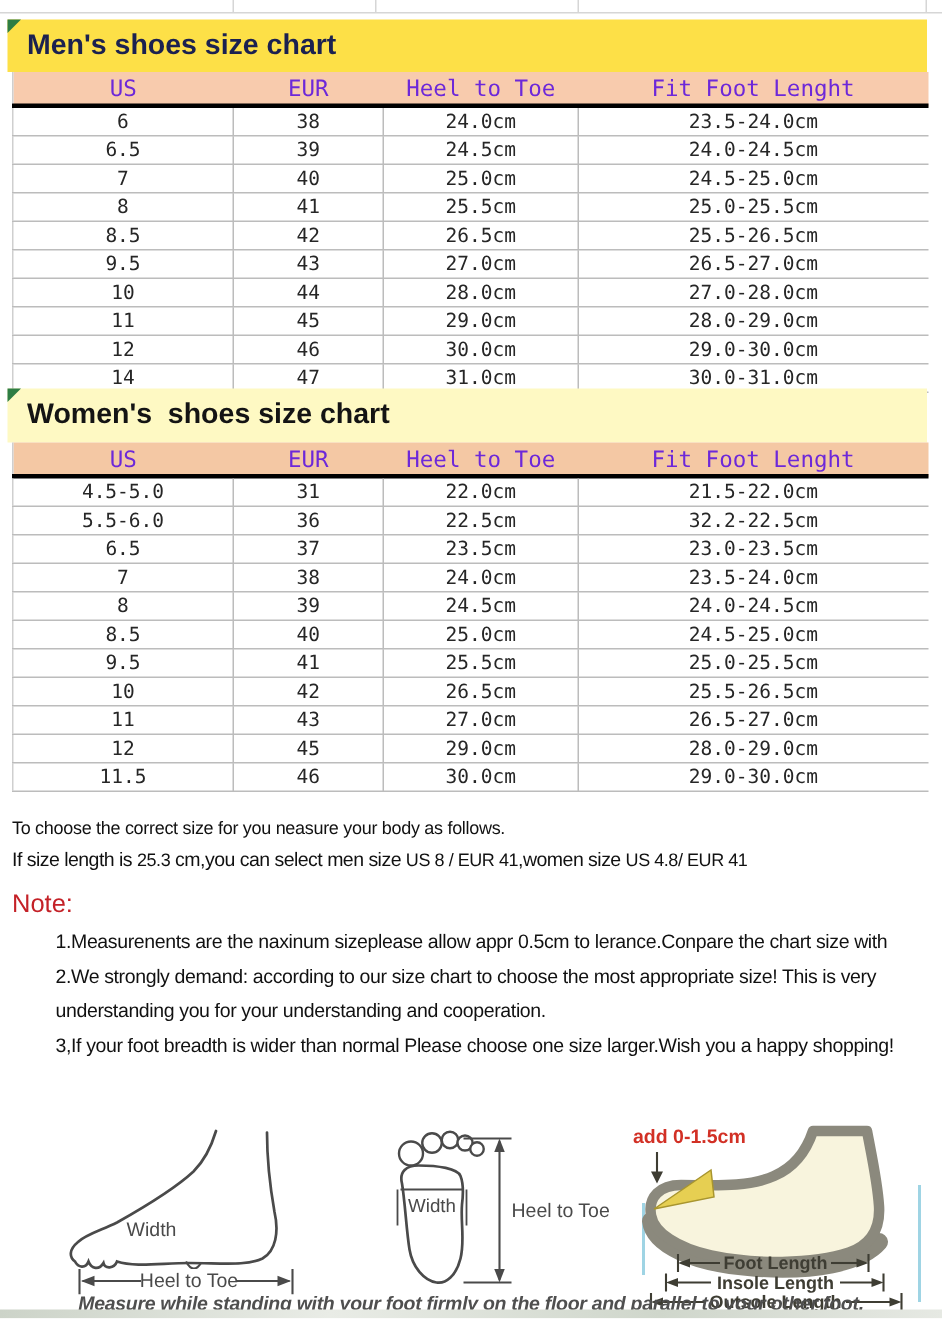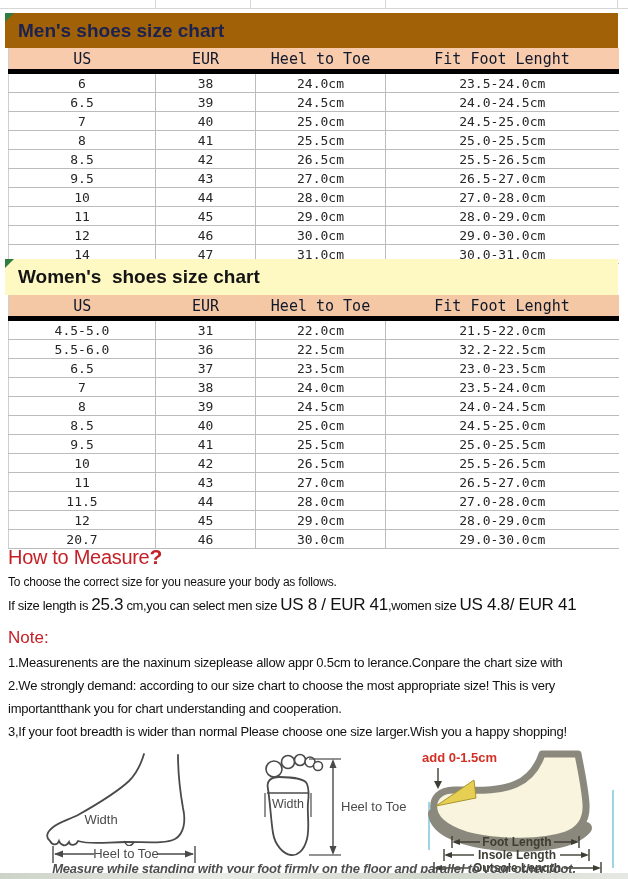--- a/index.html
+++ b/index.html
@@ -6,47 +6,47 @@
   .page{position:relative;width:628px;height:879px;background:#ffffff;overflow:hidden;
         font-family:"Liberation Sans", sans-serif;}
 
   
   .topgrid{position:absolute;top:0;left:0;width:628px;height:8px;border-bottom:1px solid #d6d6d6;}
   .topgrid .stub{position:absolute;top:0;width:1px;height:8px;background:#d6d6d6;}
 
   
   .title-bar{position:absolute;left:5px;width:613px;font-weight:bold;font-size:19px;
              padding-left:13px;box-sizing:border-box;white-space:pre;}
-  .title-men{top:13px;height:35px;line-height:35px;background:#a16207;color:#1b2150;}
+  .title-men{top:13px;height:35px;line-height:35px;background:#fde047;color:#1b2150;}
   .title-women{top:259px;height:36px;line-height:36px;background:#fef9c3;color:#141414;}
   .tri{position:absolute;width:0;height:0;border-top:9px solid #2e7d43;border-right:9px solid transparent;}
 
   
   table.size{position:absolute;left:8px;width:610px;border-collapse:collapse;table-layout:fixed;
              font-family:"DejaVu Sans Mono", monospace;}
   table.size col.c1{width:147px;} table.size col.c2{width:100px;}
   table.size col.c3{width:130px;} table.size col.c4{width:233px;}
   .men-table{top:48px;} .women-table{top:295px;}
-  table.size th{height:21px;font-weight:normal;font-size:15px;color:#0f172a;text-align:center;
-                border-bottom:5px solid #000000;padding:0;}
+  table.size th{height:21px;font-weight:normal;font-size:15px;color:#6d28d9;text-align:center;
+                border-bottom:3px solid #000000;padding:0;}
   .men-table th{background:#f8cbad;} .women-table th{background:#f4c8a4;}
   table.size td{height:18px;font-size:13px;color:#262626;text-align:center;padding:0;
                 border-bottom:1px solid #bcbcbc;}
   table.size td:nth-child(-n+3){border-right:1px solid #bcbcbc;}
   table.size{border-left:1px solid #cfcfcf;}
 
   
   .measure{position:absolute;left:8px;top:545px;width:614px;color:#111;}
   .measure-heading{font-size:20px;color:#c42127;margin:0 0 6px 0;letter-spacing:-0.3px;}
   .measure-heading b{font-size:21px;}
   .m-intro{font-size:12px;margin:0 0 6px 0;letter-spacing:-0.2px;}
   .m-example{font-size:13px;margin:0 0 2px 0;letter-spacing:-0.35px;white-space:pre;}
-  .m-example .big{font-size:17px;letter-spacing:-0.3px;}
+  .m-example .big{font-size:12px;letter-spacing:-0.3px;}
   .m-note-label{font-size:17px;color:#c42127;margin:13px 0 3px 0;}
-  .m-note{font-size:13px;line-height:23px;letter-spacing:-0.25px;white-space:pre-wrap;}
+  .m-note{font-size:13px;line-height:23px;letter-spacing:-0.25px;white-space:pre-wrap;margin-left:29px;}
 
   
   .diagram{position:absolute;}
   svg text{font-family:"Liberation Sans", sans-serif;}
   .caption{position:absolute;top:861px;left:0;width:628px;text-align:center;
            font-size:13px;font-weight:bold;color:#4f4f4f;letter-spacing:-0.2px;font-style:italic;}
   .bottom-strip{position:absolute;top:873px;left:0;width:628px;height:6px;
                 background:linear-gradient(90deg,#ccd3c8,#e9ece6 35%,#cfd6cb 70%,#e6e9e3);}
 </style>
 </head>
@@ -210,48 +210,41 @@
           <td>26.5cm</td>
           <td>25.5-26.5cm</td>
         </tr>
         <tr>
           <td>11</td>
           <td>43</td>
           <td>27.0cm</td>
           <td>26.5-27.0cm</td>
         </tr>
         <tr>
-          <td>11.5</td>
-          <td>44</td>
-          <td>28.0cm</td>
-          <td>27.0-28.0cm</td>
-        </tr>
-        <tr>
           <td>12</td>
           <td>45</td>
           <td>29.0cm</td>
           <td>28.0-29.0cm</td>
         </tr>
         <tr>
-          <td>20.7</td>
+          <td>11.5</td>
           <td>46</td>
           <td>30.0cm</td>
           <td>29.0-30.0cm</td>
         </tr>
       </tbody>
   </table>
 
   <div class="measure">
-    <div class="measure-heading"><span>How to Measure</span><b>?</b></div>
     <p class="m-intro">To choose the correct size for you neasure your body as follows.</p>
     <p class="m-example"><span>If size length is </span><span class="big">25.3</span><span> cm,you can select men size </span><span class="big">US 8 / EUR 41</span><span>,women size </span><span class="big">US 4.8/ EUR 41</span></p>
     <div class="m-note-label">Note:</div>
     <div class="m-note">1.Measurenents are the naxinum sizeplease allow appr 0.5cm to lerance.Conpare the chart size with</div>
     <div class="m-note">2.We strongly demand: according to our size chart to choose the most appropriate size! This is very</div>
-    <div class="m-note">importantthank you for chart understanding and cooperation.</div>
+    <div class="m-note">understanding you for your understanding and cooperation.</div>
     <div class="m-note">3,If your foot breadth is wider than normal Please choose one size larger.Wish you a happy shopping!</div>
   </div>
 
   <svg class="diagram" style="left:38px;top:751px" width="175" height="112" viewBox="0 0 175 112">
     <path d="M106,3 C103,13 99,22 91,30 C77,43 56,55 40,64 C30,69 19,72 14,77 C8,82 8,87 12,90
              C14,94 19,95 21,90 C23,95 28,96 31,91 C32,95 38,95 40,90
              C52,94 70,91 88,91 C110,91 127,93 137,88 C146,83 148,70 145,57 C142,40 140,22 140,4" fill="none" stroke="#4a4a4a" stroke-width="1.8" stroke-linecap="round"></path>
     <path d="M86,90 q5,9 10,1" fill="none" stroke="#4a4a4a" stroke-width="1.5"></path>
     <text x="63" y="73" text-anchor="middle" font-size="13" fill="#4a4a4a">Width</text>
     <line x1="15" y1="95" x2="15" y2="112" stroke="#4a4a4a" stroke-width="1.4"></line>

